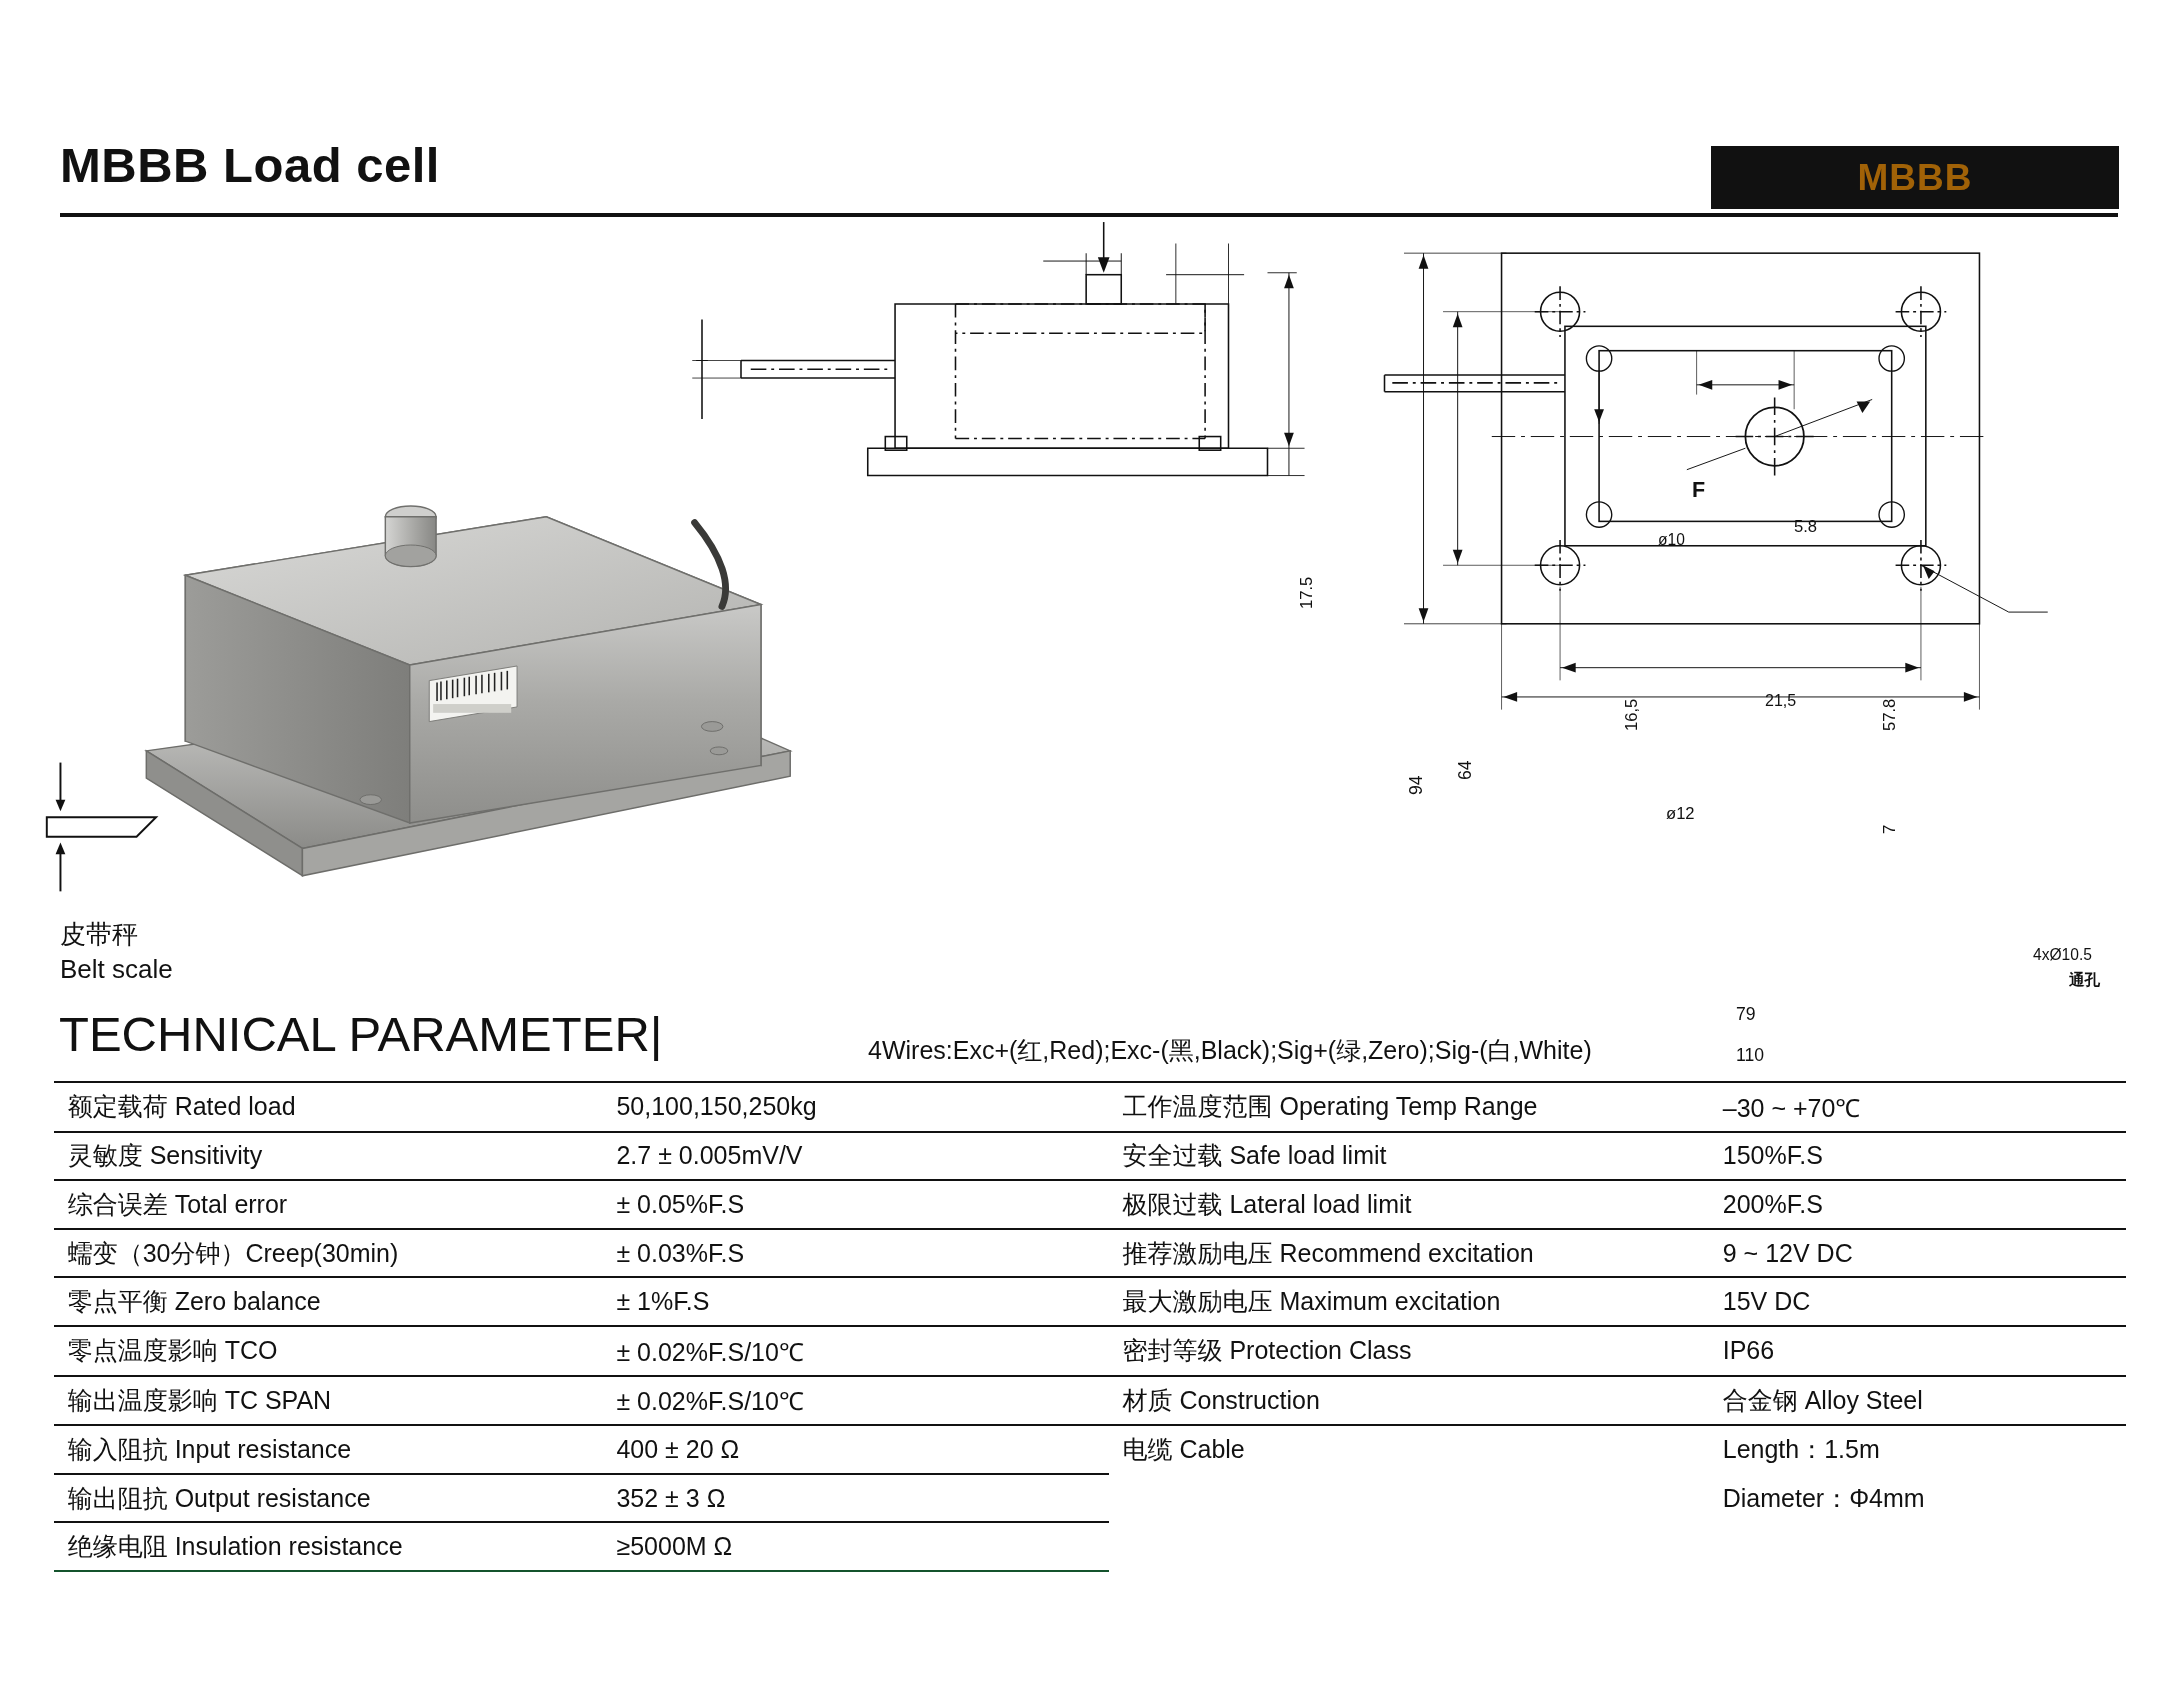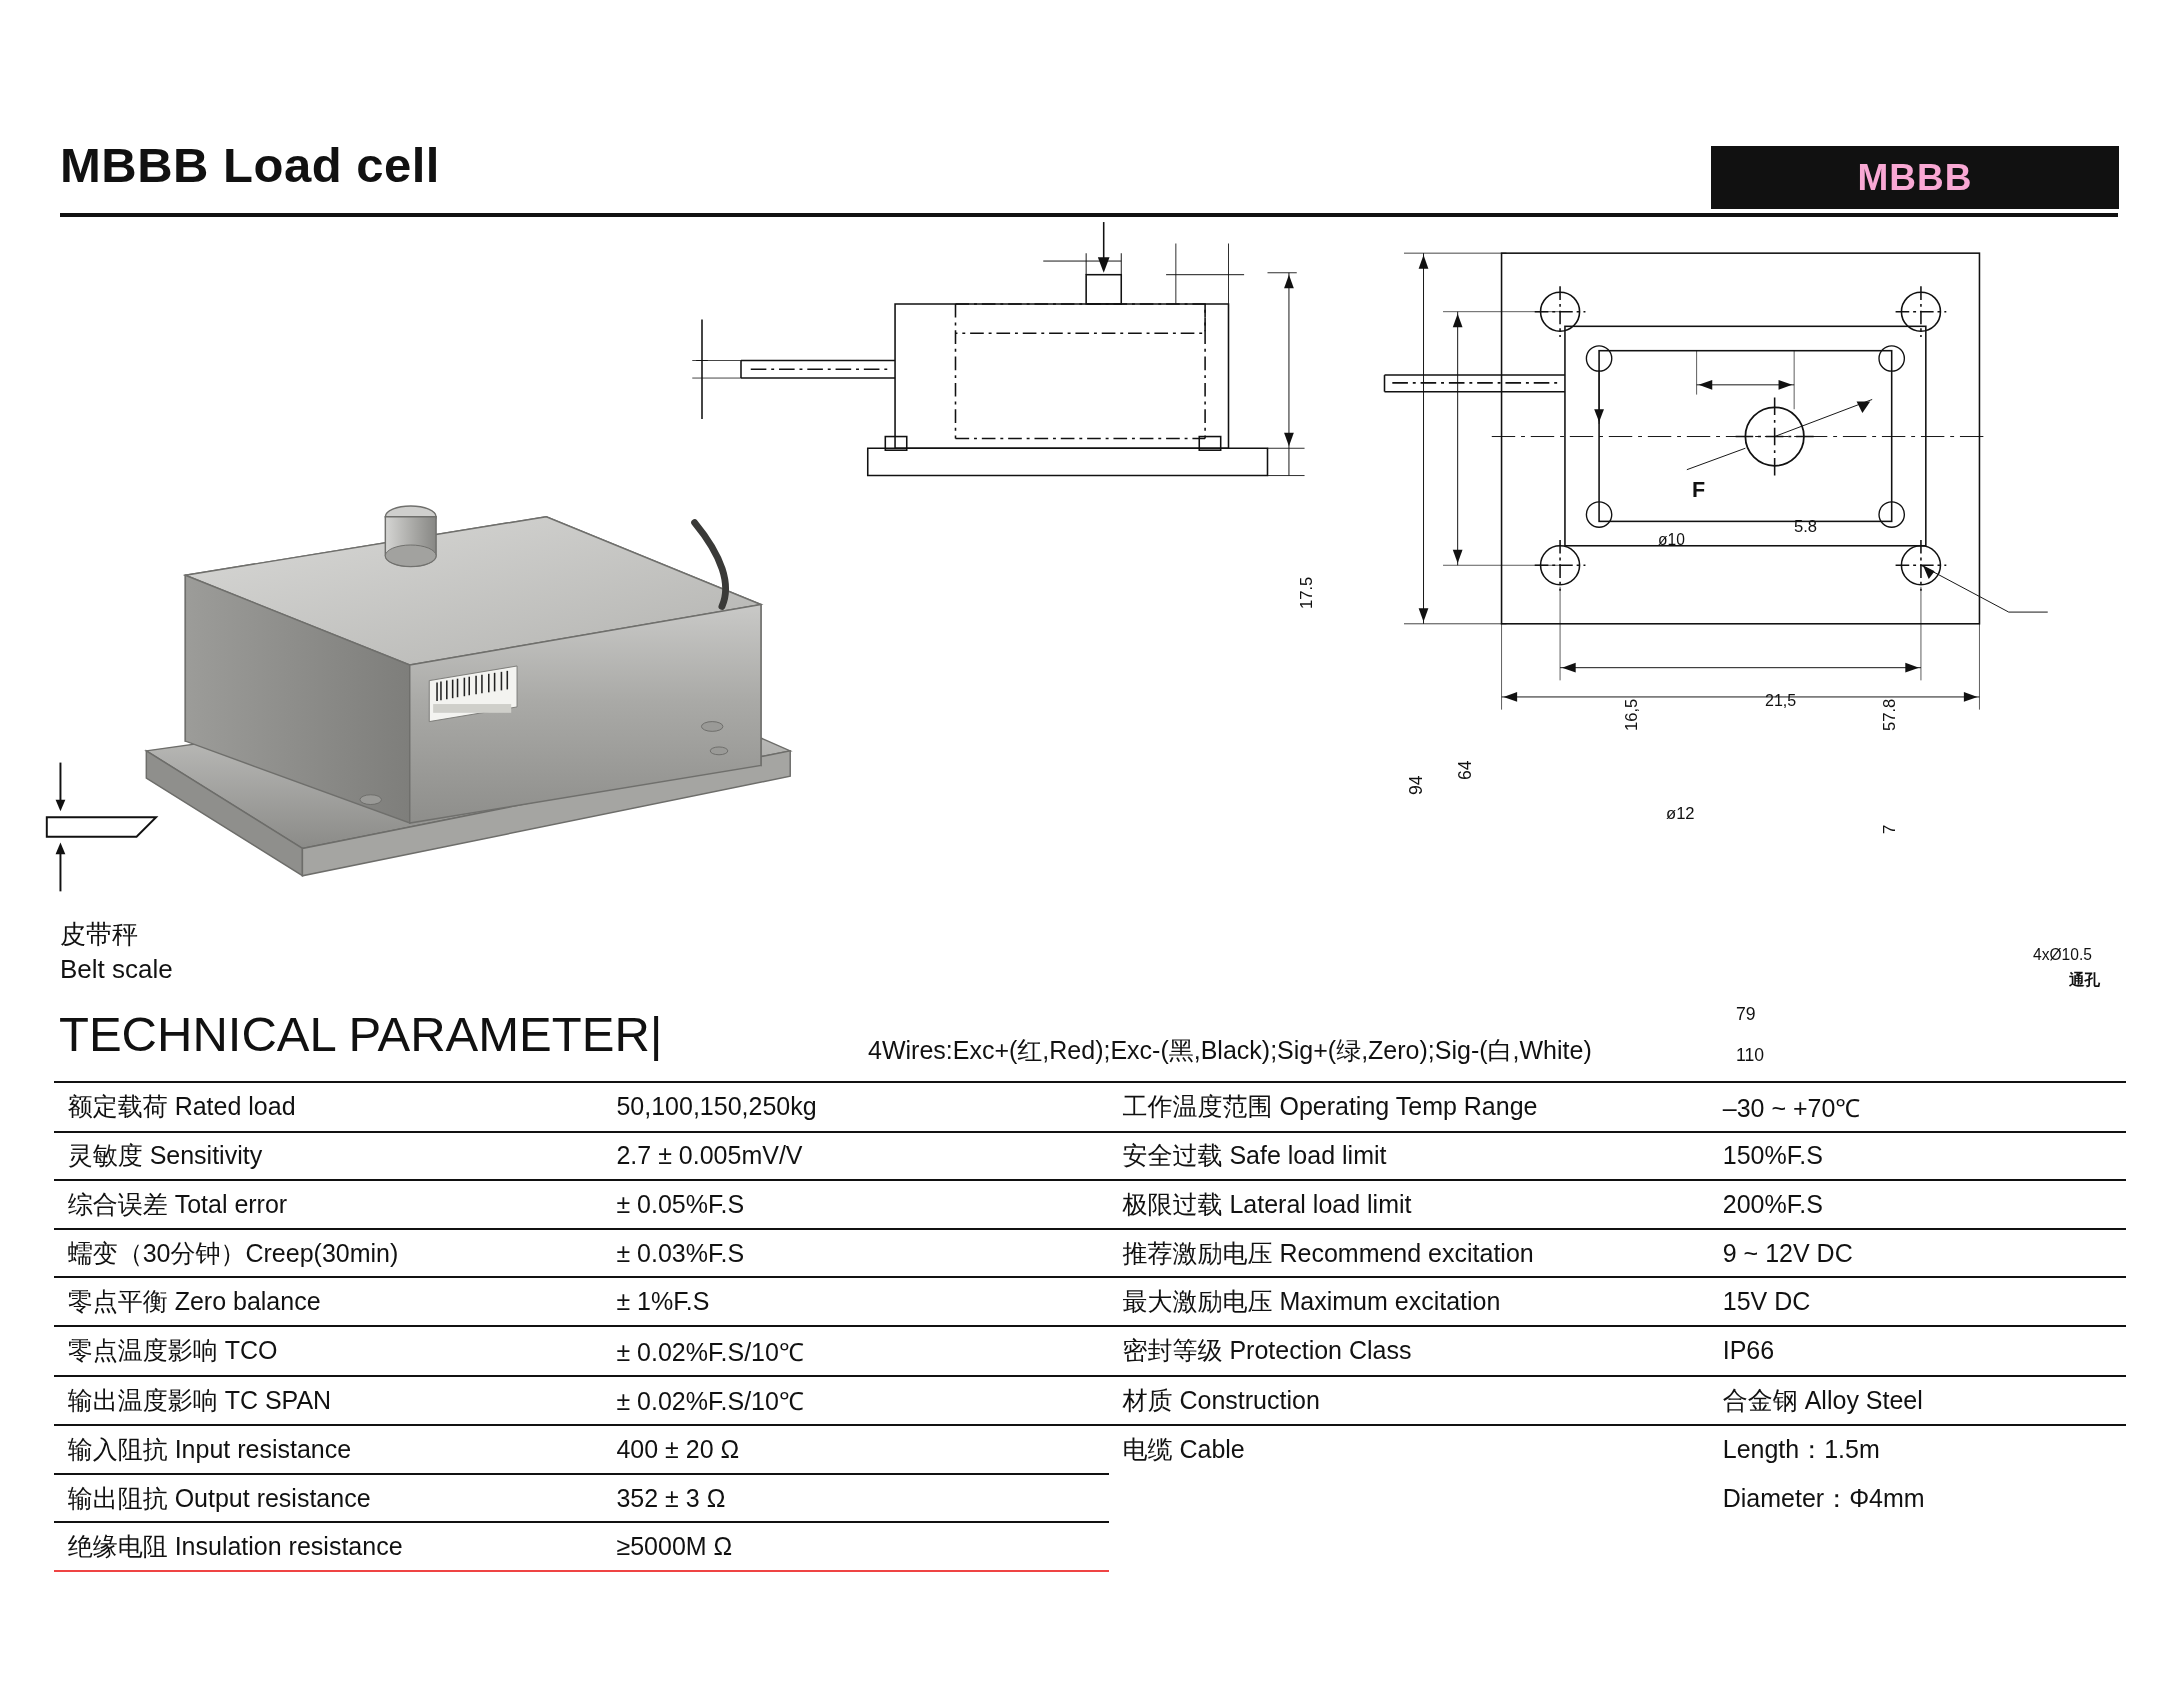--- a/index.html
+++ b/index.html
@@ -37,21 +37,21 @@
     height: 3.9px;
     background: #111;
   }
   .header-badge {
     position: absolute;
     right: 60px;
     top: 146px;
     width: 408px;
     height: 63px;
     background: #111;
-    color: #f9a8d4;
+    color: #a16207;
     font-size: 37px;
     font-weight: bold;
     display: flex;
     align-items: center;
     justify-content: center;
     letter-spacing: 1px;
   }
 
   
   .drawing-area {
@@ -110,21 +110,21 @@
     font-size: 25px;
   }
   .spec-table td {
     border-top: 2px solid #111;
     padding: 6.8px 9.8px 6.8px 9.8px;
     height: 31px;
     vertical-align: middle;
     white-space: nowrap;
   }
   .spec-table tr:last-child td {
-    border-bottom: 2px solid #ef4444;
+    border-bottom: 2px solid #14532d;
   }
   .col-l-label { width: 546px; padding-left: 13.7px !important; }
   .col-l-value { width: 507px; }
   .col-r-label { width: 595px; padding-left: 13.7px !important; }
   .col-r-value { width: 410px; }
 
   .nb { border-top: none !important; }
 
   svg { display: block; }
 </style>

